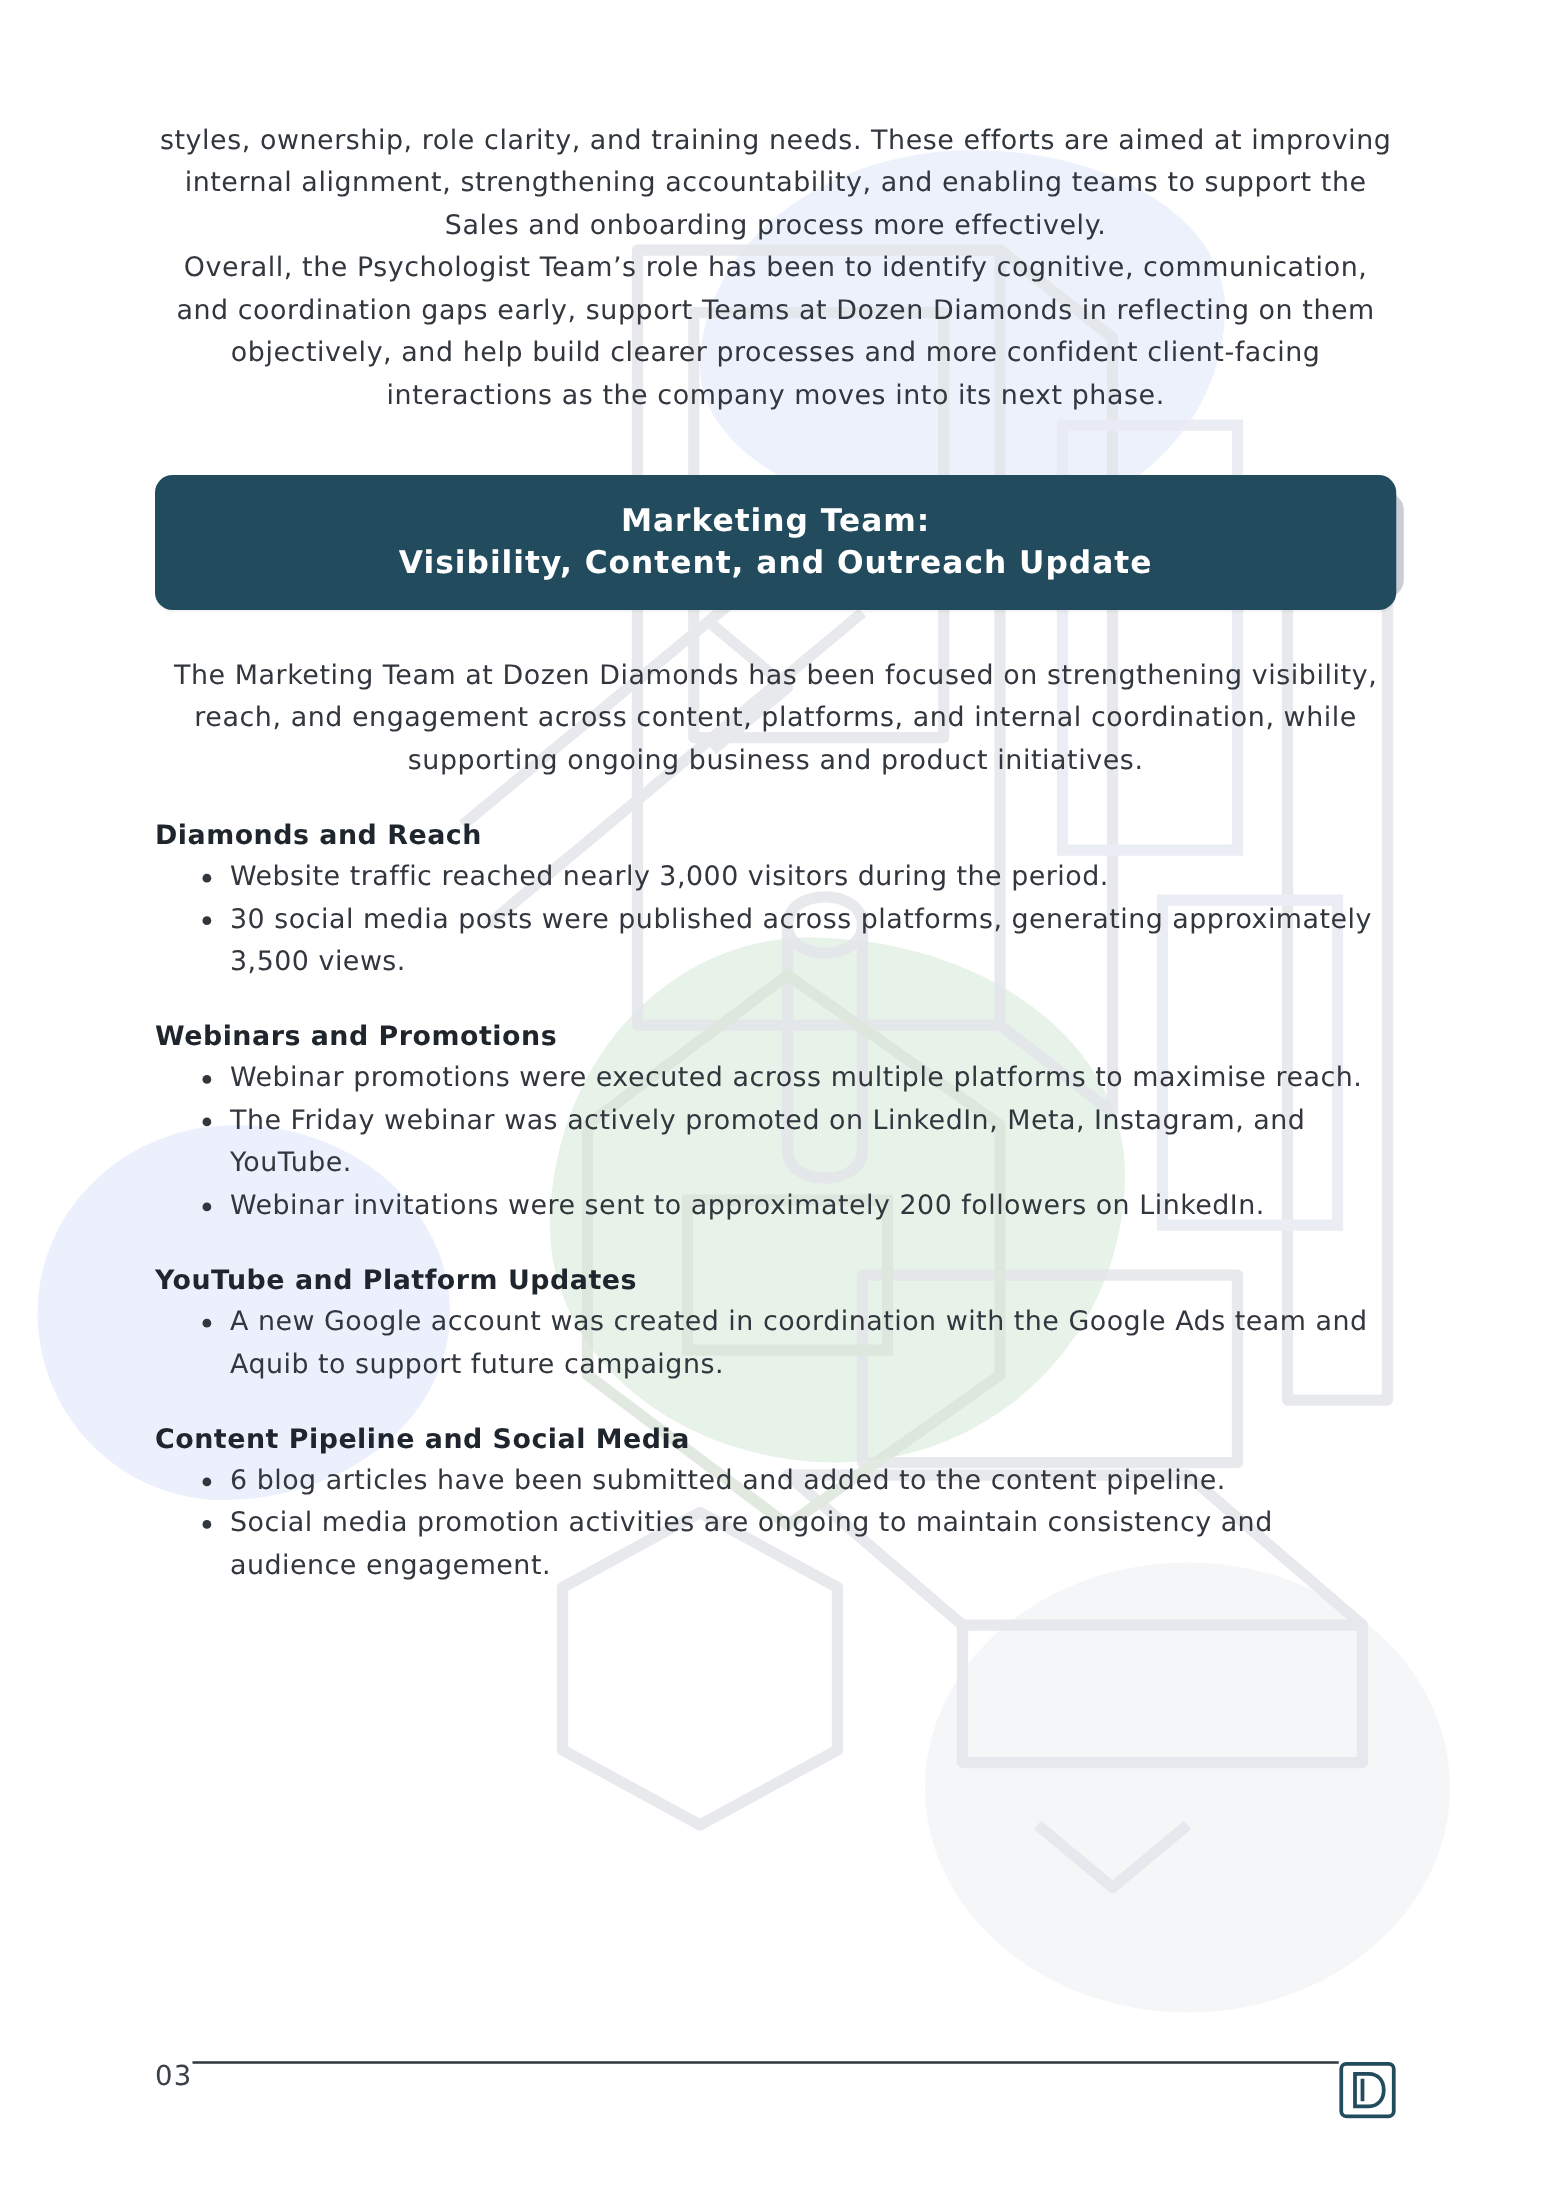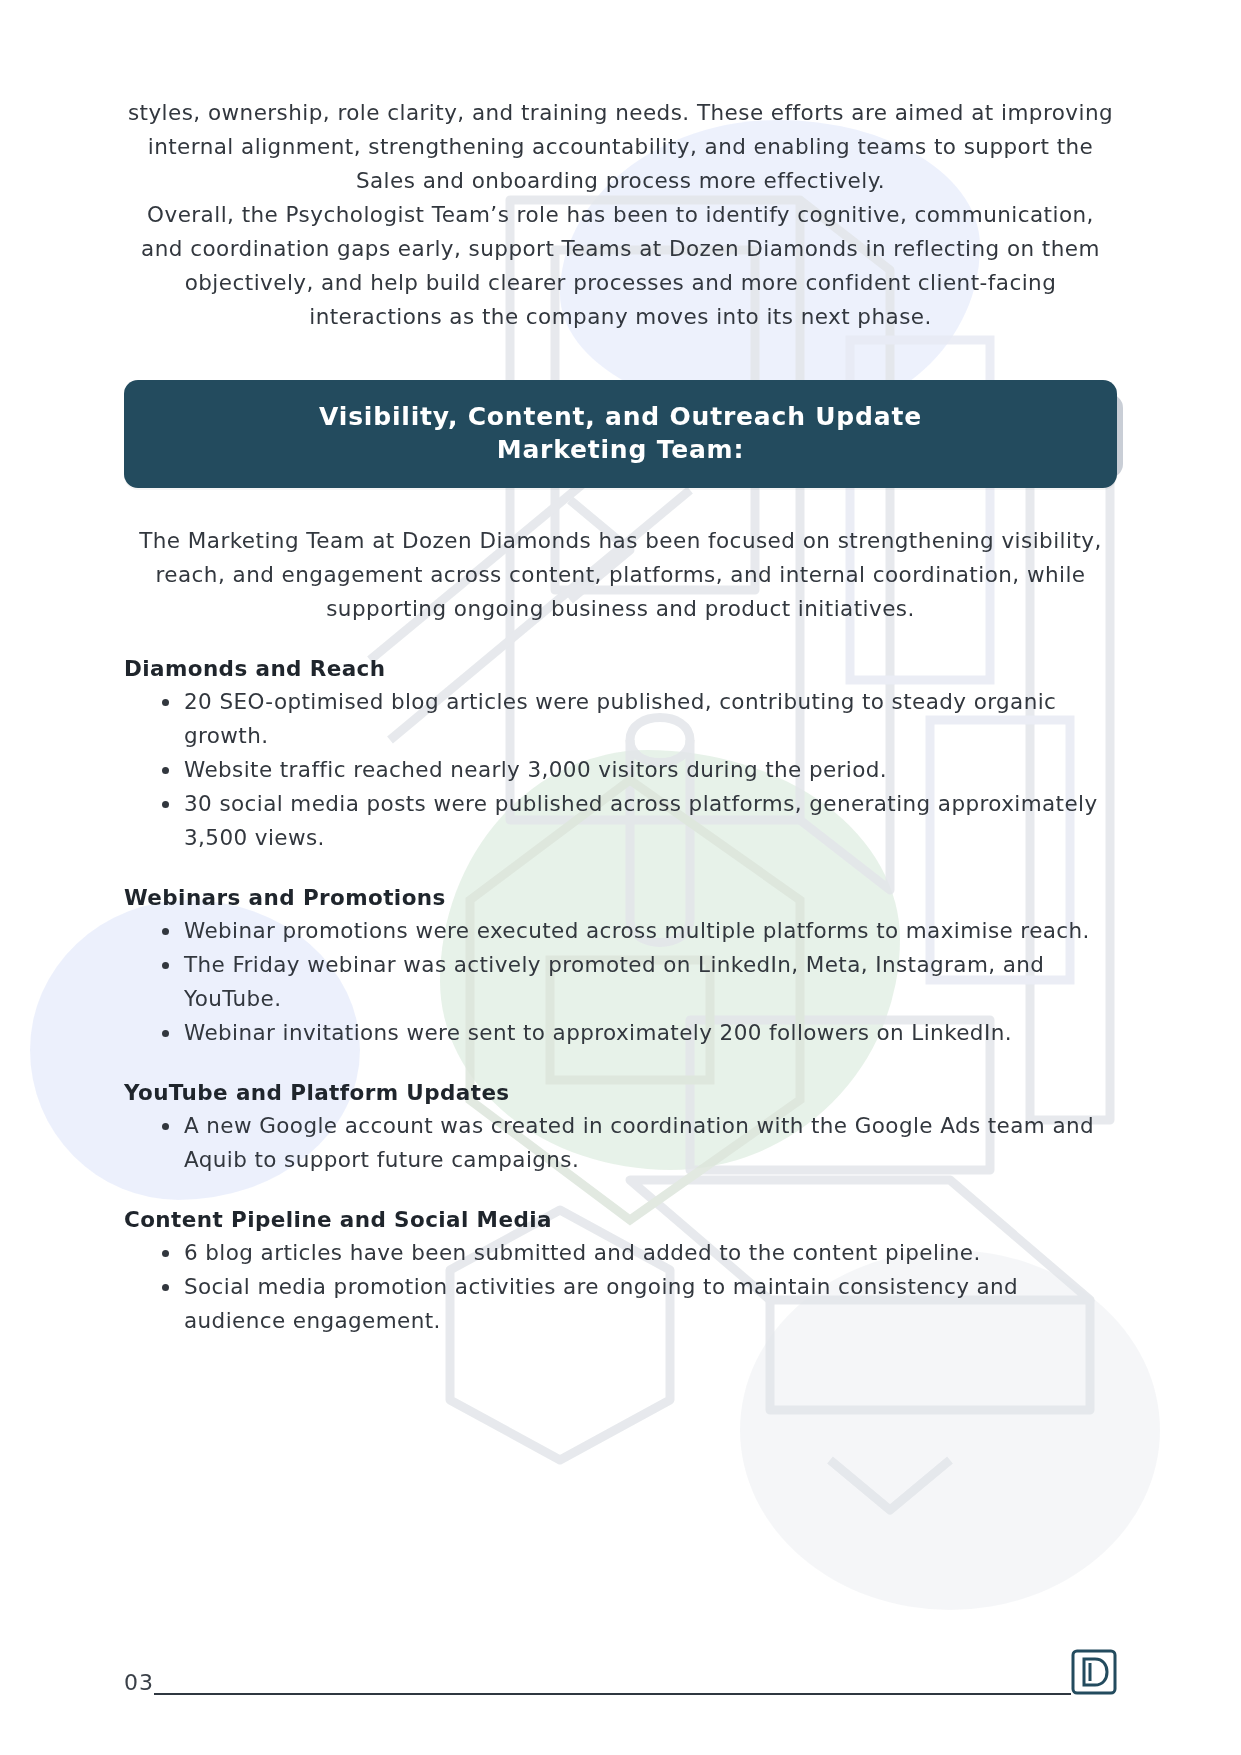--- a/index.html
+++ b/index.html
@@ -145,21 +145,21 @@
     border-radius: 50%;
   }
 
   
   .footer {
     position: absolute;
     left: 124px;
     right: 124px;
     bottom: 60px;
     display: flex;
-    align-items: flex-end;
+    align-items: flex-start;
     z-index: 3;
   }
   .page-num {
     font-size: 22px;
     letter-spacing: 1px;
     color: #3a4048;
   }
   .footer-rule {
     flex: 1;
     height: 2px;
@@ -221,30 +221,29 @@
 
 <div class="page">
   <div class="content">
 
     <p class="para">styles, ownership, role clarity, and training needs. These efforts are aimed at improving internal alignment, strengthening accountability, and enabling teams to support the Sales and onboarding process more effectively.</p>
     <p class="para">Overall, the Psychologist Team’s role has been to identify cognitive, communication, and coordination gaps early, support Teams at Dozen Diamonds in reflecting on them objectively, and help build clearer processes and more confident client-facing interactions as the company moves into its next phase.</p>
 
     <div class="banner-wrap">
       <div class="banner-shadow"></div>
       <div class="banner">
+        <div class="banner-line">Marketing Team:</div>
         <div class="banner-line">Visibility, Content, and Outreach Update</div>
-        <div class="banner-line">Marketing Team:</div>
       </div>
     </div>
 
     <p class="para">The Marketing Team at Dozen Diamonds has been focused on strengthening visibility, reach, and engagement across content, platforms, and internal coordination, while supporting ongoing business and product initiatives.</p>
 
     <h3 class="subhead">Diamonds and Reach</h3>
     <ul class="bullets">
-      <li>20 SEO-optimised blog articles were published, contributing to steady organic growth.</li>
       <li>Website traffic reached nearly 3,000 visitors during the period.</li>
       <li>30 social media posts were published across platforms, generating approximately 3,500 views.</li>
     </ul>
 
     <h3 class="subhead">Webinars and Promotions</h3>
     <ul class="bullets">
       <li>Webinar promotions were executed across multiple platforms to maximise reach.</li>
       <li>The Friday webinar was actively promoted on LinkedIn, Meta, Instagram, and YouTube.</li>
       <li>Webinar invitations were sent to approximately 200 followers on LinkedIn.</li>
     </ul>

